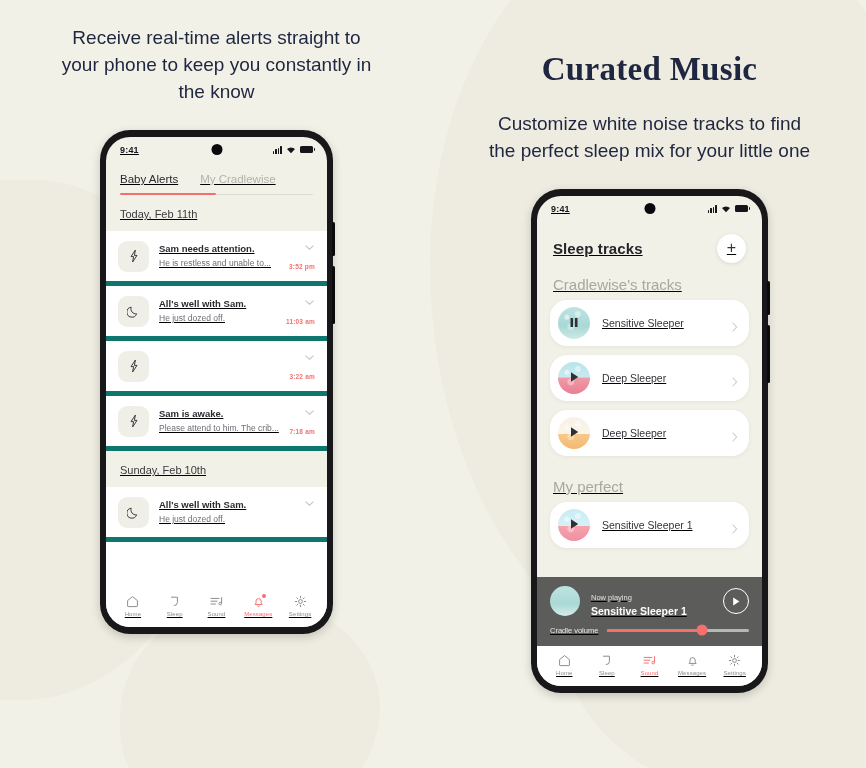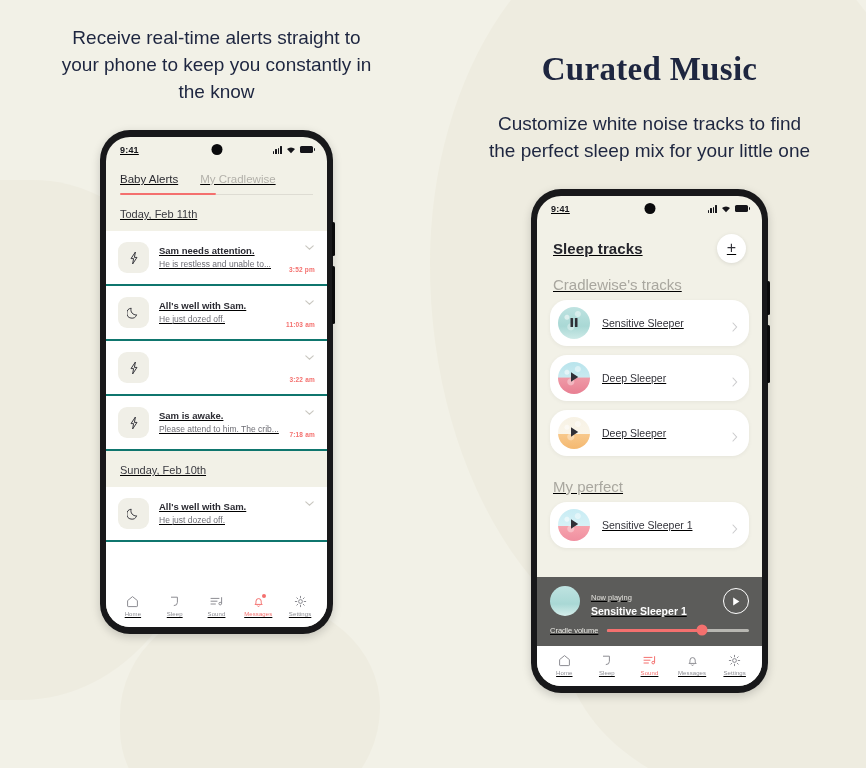--- a/index.html
+++ b/index.html
@@ -134,21 +134,21 @@
     padding: 13px 28px 11px 14px;
     background: #f2f1e7;
   }
 
   .alert-list { flex: 1; overflow: hidden; background: #ffffff; }
   .alert-row {
     display: flex;
     align-items: center;
     padding: 2px 12px;
     background: #ffffff;
-    border-bottom: 2px solid #0f766e;
+    border-bottom: 5px solid #0f766e;
     position: relative;
     min-height: 55px;
   }
   .alert-icon {
     width: 31px; height: 31px;
     flex: 0 0 31px;
     background: #f0efe7;
     border-radius: 9px;
     display: flex; align-items: center; justify-content: center;
     margin-right: 10px;

